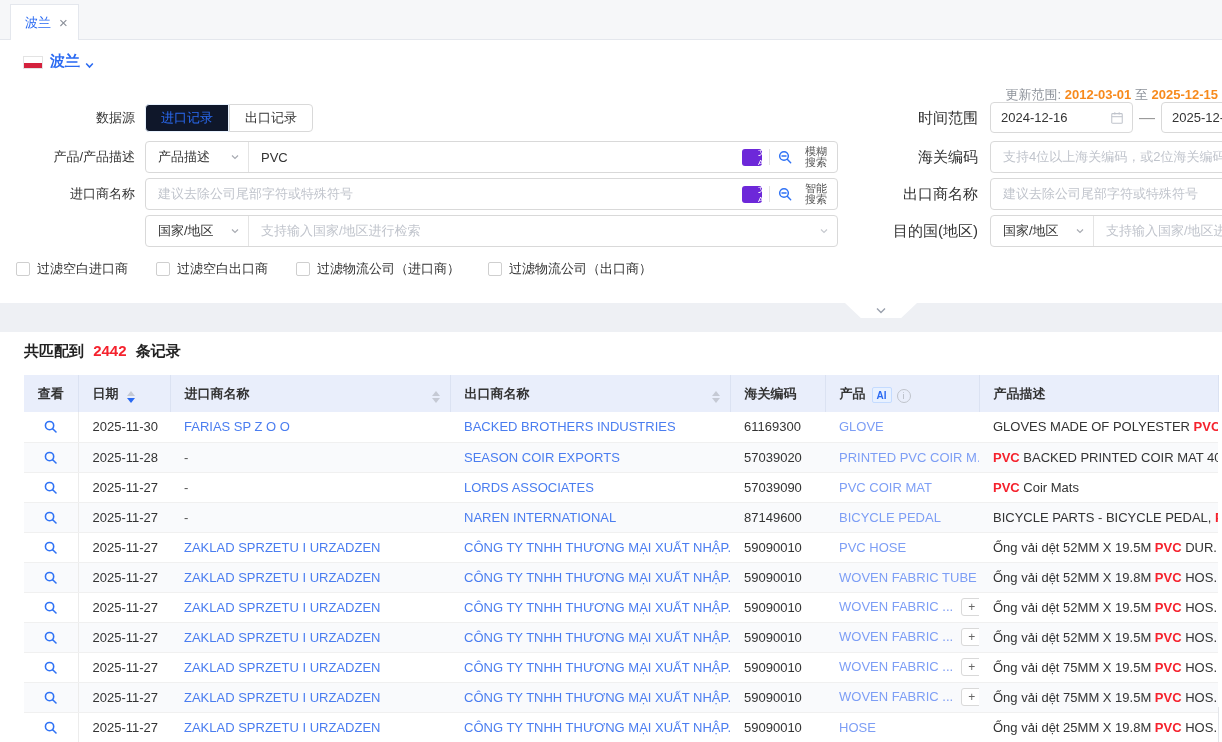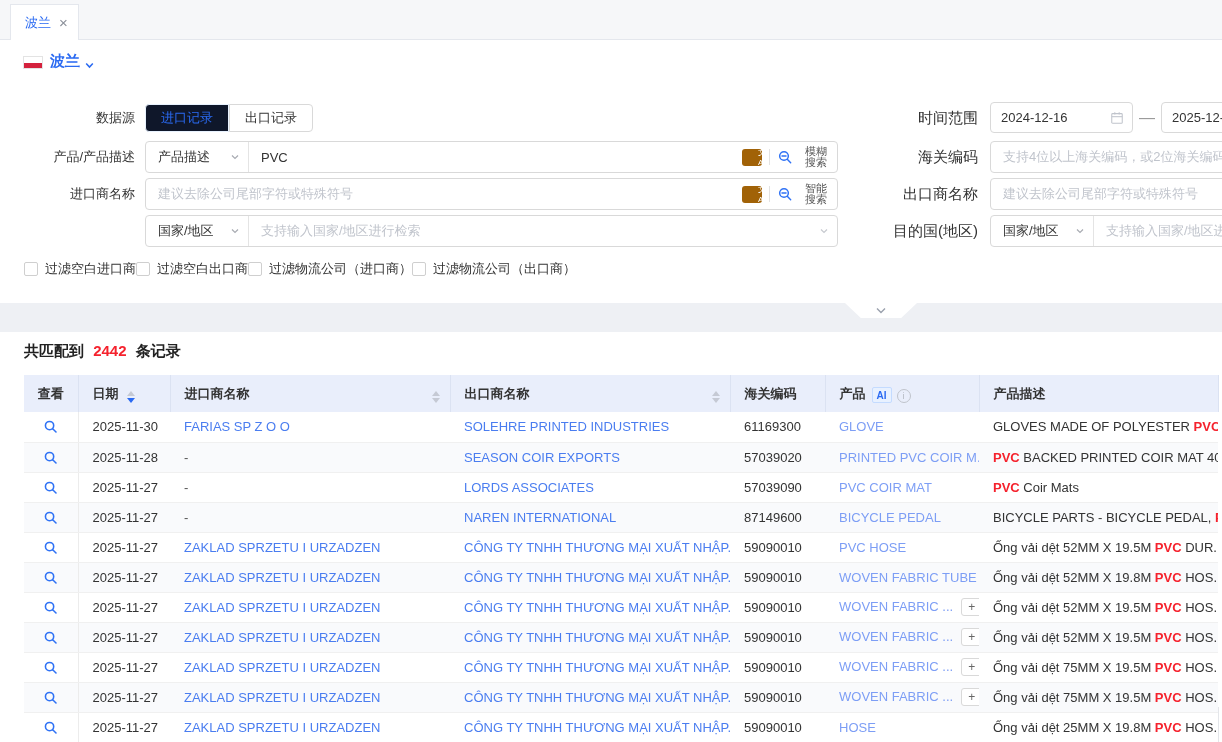--- a/index.html
+++ b/index.html
@@ -51,27 +51,27 @@
     border:1px solid #d9d9d9; border-radius:4px; display:flex; align-items:center; background:#fff; }
   .grp-right { left:990px; width:400px; }
   .grp-right.simple { width:320px; }
   .ig-select { width:103px; height:100%; border-right:1px solid #e4e4e4; display:flex;
     align-items:center; padding:0 8px 0 12px; font-size:13px; color:#333; cursor:pointer; }
   .ig-select .grow { flex:1; }
   .ig-input { flex:1; height:100%; display:flex; align-items:center; padding:0 8px 0 12px;
     font-size:13px; color:#333; gap:7px; }
   .ig-input .grow { flex:1; }
   .placeholder { color:#c0c4cc; }
-  .translate-icon { width:17px; height:17px; background:#a16207; border-radius:3px; color:#fff;
+  .translate-icon { width:17px; height:17px; background:#6d28d9; border-radius:3px; color:#fff;
     font-size:8px; display:flex; align-items:center; justify-content:center; letter-spacing:0; flex:none;padding-left:20px; }
   .vdiv { width:1px; height:16px; background:#e2e2e2; flex:none; }
   .search-mode { display:flex; align-items:center; gap:12px; cursor:pointer; flex:none; }
   .search-mode .txt { width:24px; font-size:11px; line-height:11px; color:#555; }
 
-  .checkbox-row { position:absolute; left:24px; top:176px; display:flex; align-items:center; }
+  .checkbox-row { position:absolute; left:16px; top:176px; display:flex; gap:28px; align-items:center; }
   .cb-item { display:flex; align-items:center; gap:7px; cursor:pointer; }
   .cb-box { width:14px; height:14px; border:1px solid #cfcfcf; border-radius:2px; background:#fff; flex:none; }
   .cb-label { font-size:13px; color:#333; }
 
   
   .gray-band { position:absolute; left:0; top:303px; width:100%; height:29px; background:#eef0f4; }
   .collapse-tab { position:absolute; left:845px; top:303px; width:72px; height:15px; background:#fff;
     clip-path:polygon(0 0,100% 0,78% 100%,22% 100%); display:flex; align-items:center;
     justify-content:center; cursor:pointer; z-index:2; }
 
@@ -132,20 +132,26 @@
     <span class="country-name">波兰</span>
     <span class="country-caret">
       <svg width="11" height="11" viewBox="0 0 10 10">
           <polyline points="2,3.2 5,6.4 8,3.2" fill="none" stroke="#2a6af2" stroke-width="1.4"></polyline>
         </svg>
     </span>
   </div>
 
   <div class="search-panel">
 
+    <div class="update-range">
+      <span>更新范围:</span>
+      <b>2012-03-01</b>
+      <span>至</span>
+      <b>2025-12-15</b>
+    </div>
 
     <div class="frow" style="top:18px">
       <span class="lbl-left">数据源</span>
       <div class="seg-group">
         <span class="seg-btn active">进口记录</span>
         <span class="seg-btn plain">出口记录</span>
       </div>
       <span class="lbl-right">时间范围</span>
       <div class="date-group">
         <span class="date-input">
@@ -365,21 +371,21 @@
       <tbody>
           <tr class="trow">
             <td class="c-view"><span class="view-btn">
                 <svg width="15" height="15" viewBox="0 0 24 24" fill="none" stroke="#2f72f5" stroke-width="2.5" stroke-linecap="round">
                   <circle cx="10.5" cy="10.5" r="6.6"></circle>
                   <line x1="15.5" y1="15.5" x2="20.8" y2="20.8"></line>
                 </svg>
               </span></td>
             <td class="c-date">2025-11-30</td>
             <td class="c-imp"><a class="lnk">FARIAS SP Z O O</a></td>
-            <td class="c-exp"><a class="lnk">SOLEHRE PRINTED INDUSTRIES</a></td>
+            <td class="c-exp"><a class="lnk">BACKED BROTHERS INDUSTRIES</a></td>
             <td class="c-hs">61169300</td>
             <td class="c-prod"><a class="plnk">GLOVE</a></td>
             <td class="c-desc">GLOVES MADE OF POLYESTER <b class="hl">PVC</b> C...</td>
           </tr>
           <tr class="trow">
             <td class="c-view"><span class="view-btn">
                 <svg width="15" height="15" viewBox="0 0 24 24" fill="none" stroke="#2f72f5" stroke-width="2.5" stroke-linecap="round">
                   <circle cx="10.5" cy="10.5" r="6.6"></circle>
                   <line x1="15.5" y1="15.5" x2="20.8" y2="20.8"></line>
                 </svg>

